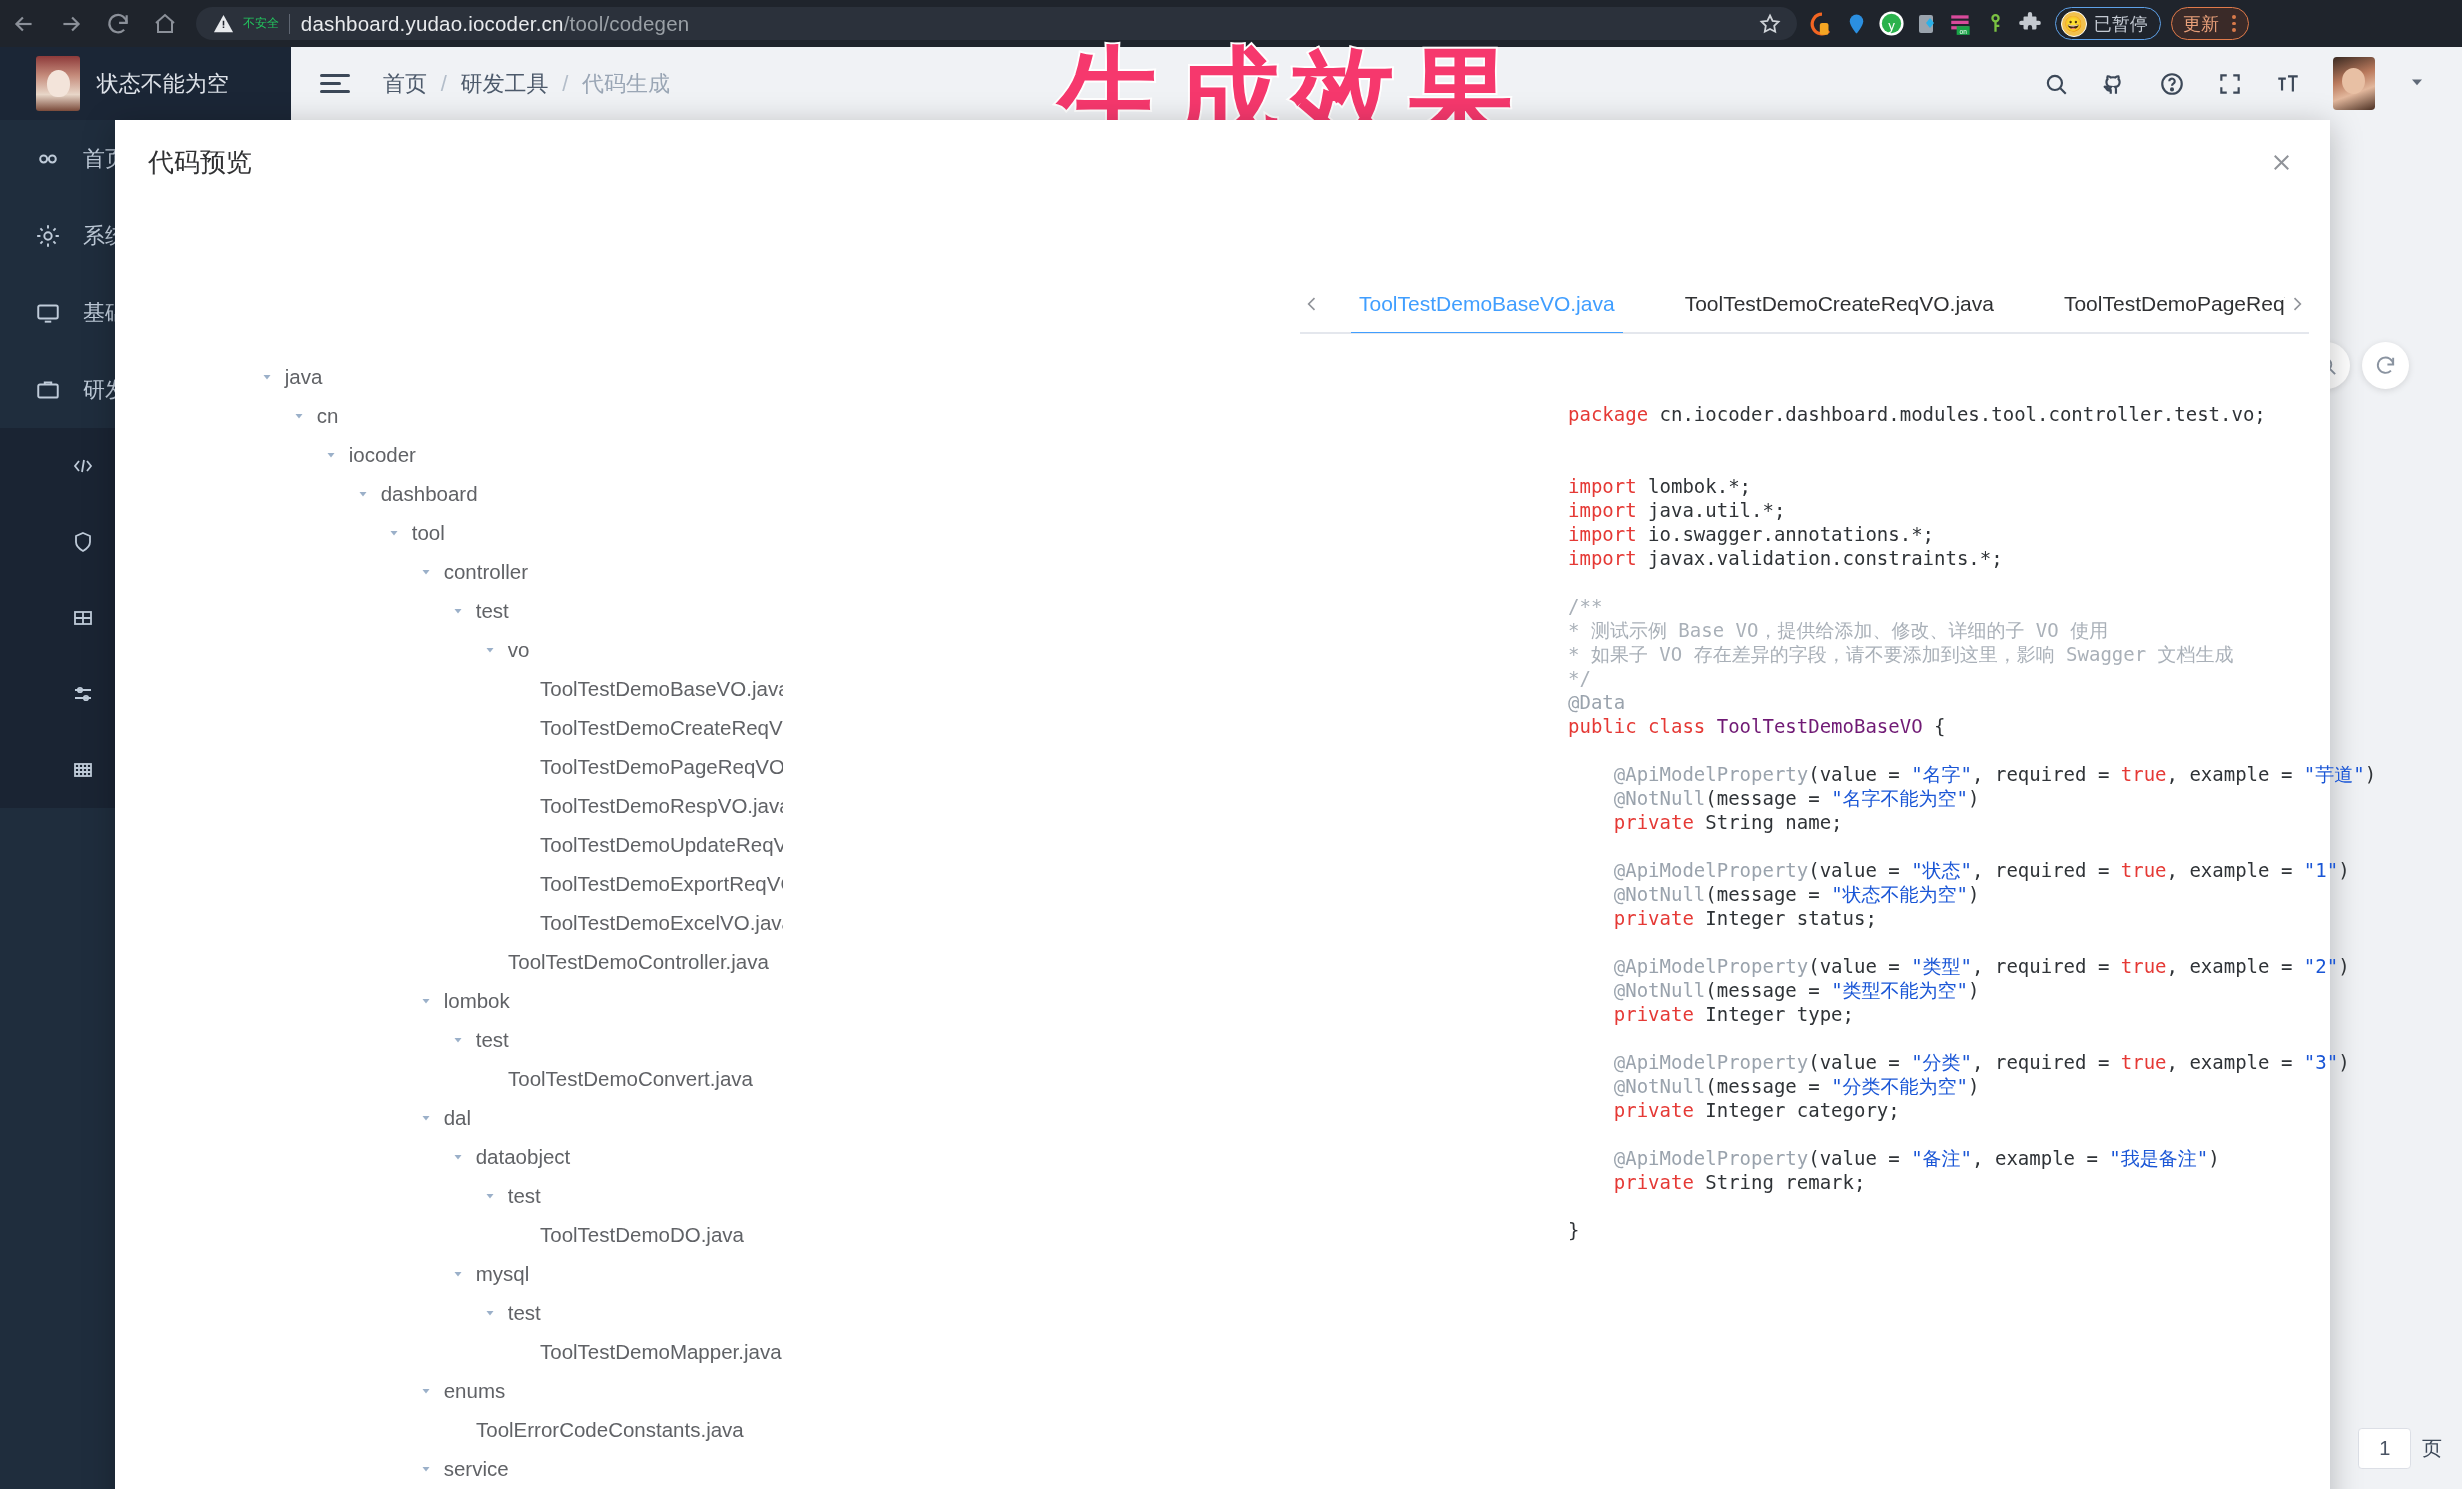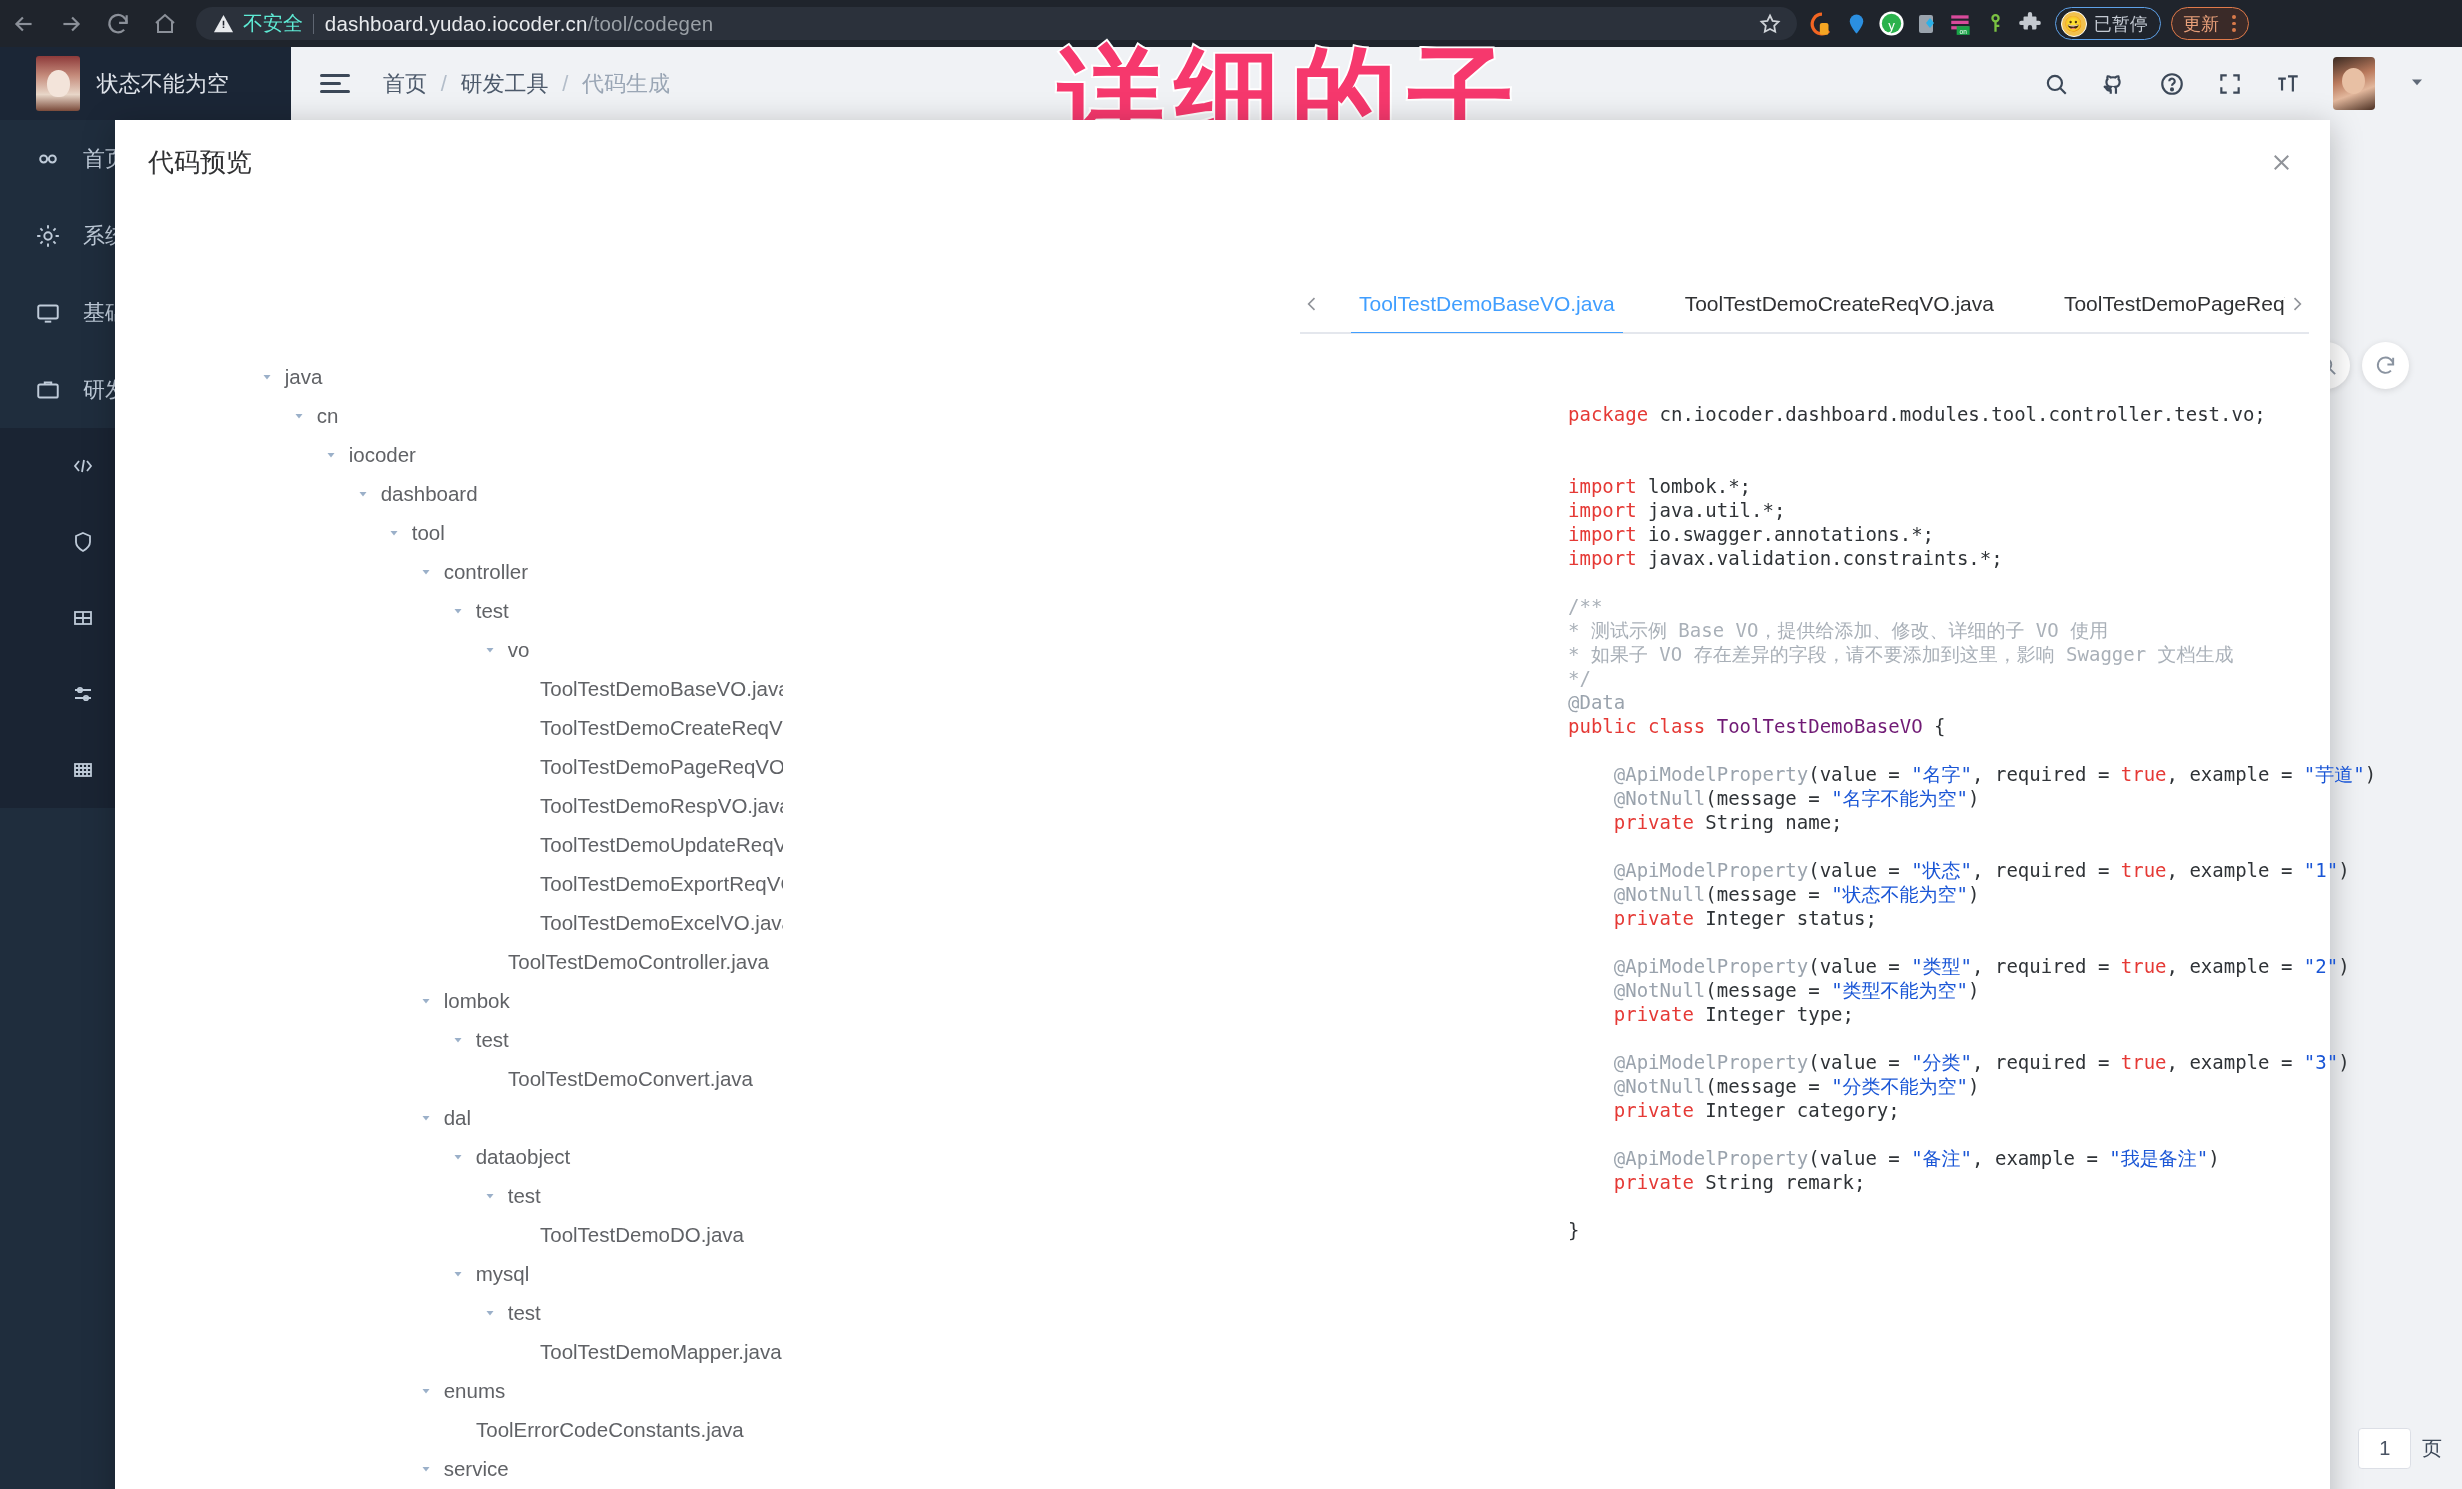--- a/index.html
+++ b/index.html
@@ -24,21 +24,21 @@
   .nav-btn svg { display: block; }
   #omnibox {
     height: 33px; margin-left: 7.6px;
     flex: 0 0 1601px;
     background: #2b313b; border-radius: 16.7px;
     display: flex; align-items: center;
     padding: 0 6px 0 16.7px;
   }
   #warn-triangle { color: #e8eaed; margin-right: 7.6px; display: flex; }
   #insecure-label {
-    color: #5eead4; font-size: 20px; white-space: nowrap;
+    color: #22c55e; font-size: 12px; white-space: nowrap;
     padding-right: 10.6px;
   }
   #omni-divider { width: 0.8px; height: 20px; background: #5f6672; margin-right: 10.6px; }
   #url-text { font-size: 20.5px; color: #e8eaed; white-space: nowrap; letter-spacing: 0.2px; }
   #url-text .dim { color: #9aa0a6; }
   #star-btn { margin-left: auto; width: 41px; height: 33px; display:flex; align-items:center; justify-content:center; color:#cfd3d8; }
 
   #ext-tray { display: flex; align-items: center; gap: 4.6px; margin-left: 10.6px; }
   .ext-icon { width: 30px; height: 30px; display: flex; align-items: center; justify-content: center; position: relative; }
   .pill {
@@ -475,21 +475,21 @@
           <path d="M20 11a8 8 0 10-2.3 6.3"></path>
           <path d="M20 4v7h-6"></path>
         </svg>
     </div>
     <div id="pager">
       <span class="pg-input">1</span>
       <span>页</span>
     </div>
   </div>
 
-  <div id="watermark">详细的子</div>
+  <div id="watermark">生成效果</div>
 
   <div id="modal">
     <div id="modal-header">
       <div id="modal-title">代码预览</div>
       <div id="modal-close">
         <svg width="27" height="27" viewBox="0 0 24 24" fill="none" stroke="currentColor" stroke-width="1.8">
             <path d="M6 6l12 12M18 6L6 18"></path>
           </svg>
       </div>
     </div>

